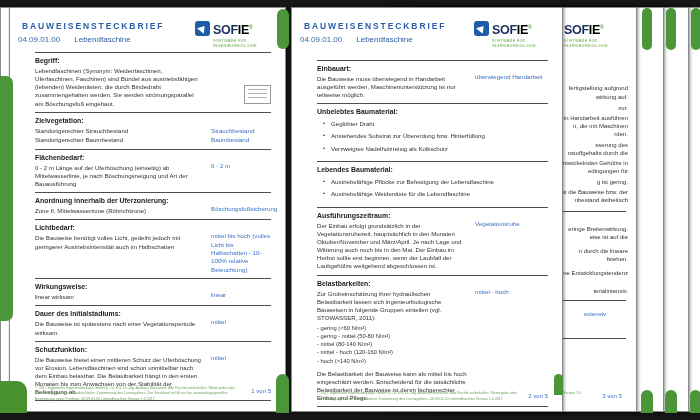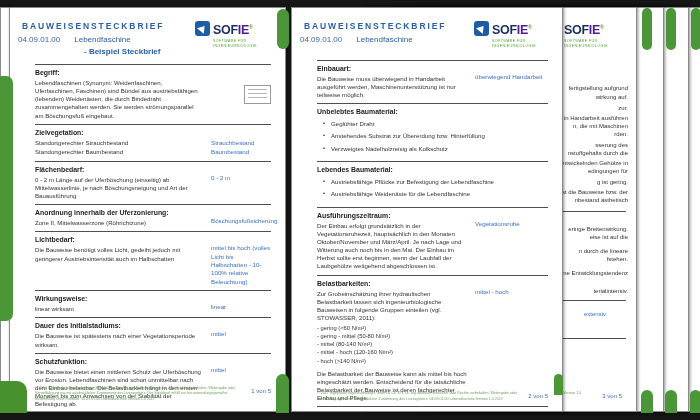--- a/index.html
+++ b/index.html
@@ -21,21 +21,21 @@
   .ph-code{font-size:8px;color:#3d66a5;margin-top:4px;}
   .ph-code .nm{color:#2b5da8;margin-left:14px;}
   .ph-sub{font-size:8px;font-weight:bold;color:#2b5da8;margin:3px 0 0 66px;}
 
   
   .logo{position:absolute;top:13px;display:flex;align-items:flex-start;gap:3px;}
   .logo-icon{width:15px;height:15px;border-radius:3px;background:#1e5ca6;position:relative;flex:0 0 auto;}
   .logo-icon svg{position:absolute;left:2px;top:2px;}
   .logo-txt{line-height:1;}
   .logo-word{font-size:12.5px;font-weight:bold;letter-spacing:-.3px;color:#1b2f5e;}
-  .logo-word .ie{color:#4c1d95;}
+  .logo-word .ie{color:#000000;}
   .logo-word .reg{font-size:5px;vertical-align:super;color:#56a037;}
   .logo-tag{font-size:3.6px;color:#56a037;letter-spacing:.4px;margin-top:2px;line-height:1.4;}
 
   
   .secs{margin:8px 14px 0 25px;border-bottom:1px solid #4f4f4f;}
   .sec{border-top:1px solid #4f4f4f;padding:3px 0 4px 0;display:flex;}
   .sec-main{width:176px;padding-right:8px;box-sizing:border-box;flex:0 0 auto;}
   .p2 .sec-main{width:158px;}
   .sec-val{flex:1;color:#3a6fc4;font-size:6.2px;line-height:1.35;padding-top:9px;}
   .sec-h{font-size:6.9px;font-weight:bold;color:#1c1c1c;margin:1px 0 3px 0;}
@@ -91,21 +91,20 @@
 <div class="canvas">
 
   <div class="page page0"></div>
 
   <div class="page page1">
     <div class="ph">
       <div class="ph-title">BAUWEISENSTECKBRIEF</div>
       <div class="ph-code">
         <span>04.09.01.00</span><span class="nm">Lebendfaschine</span>
       </div>
-      <div class="ph-sub">- Beispiel Steckbrief</div>
       <div class="logo" style="right:28px;">
         <span class="logo-icon">
           <svg width="11" height="11" viewBox="0 0 10 10">
               <path d="M1 8 L5 2 L9 8 Z" fill="#ffffff" transform="rotate(40 5 5)"></path>
             </svg>
         </span>
         <span class="logo-txt">
           <span class="logo-word"><span>SOF</span><span class="ie">IE</span><span class="reg">®</span></span>
           <div class="logo-tag"><span>SOFTWARE FÜR</span><br><span>INGENIEURBIOLOGIE</span></div>
         </span>

